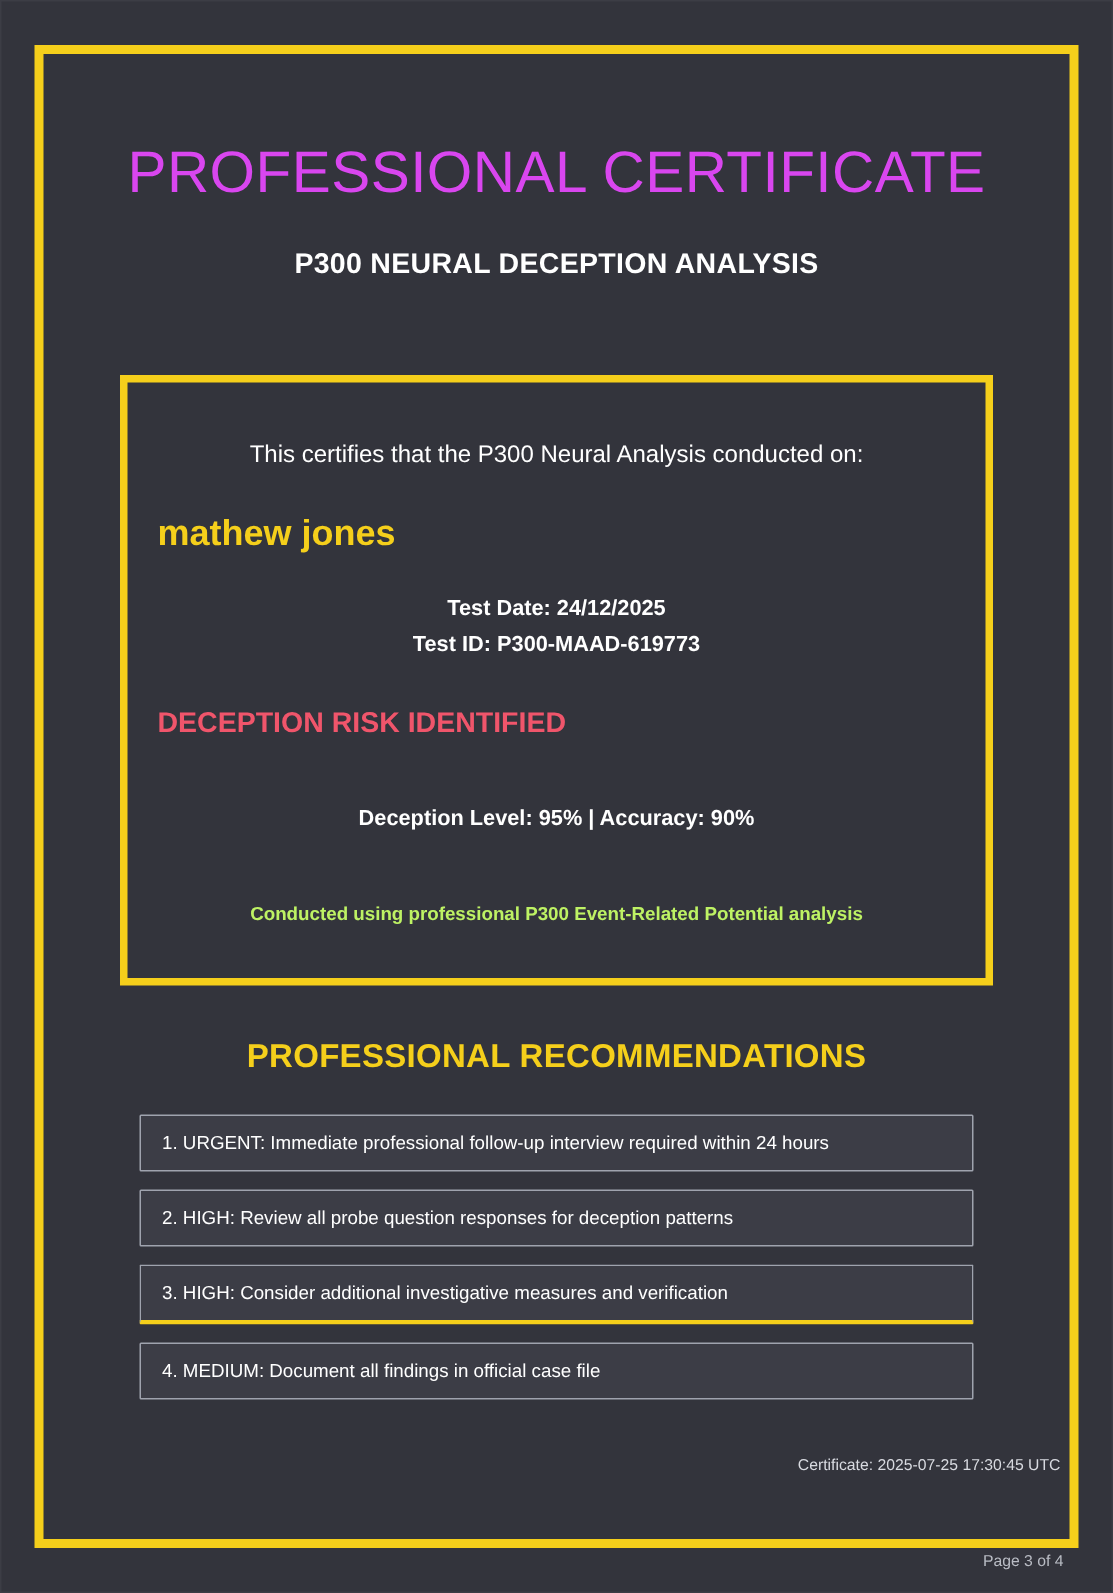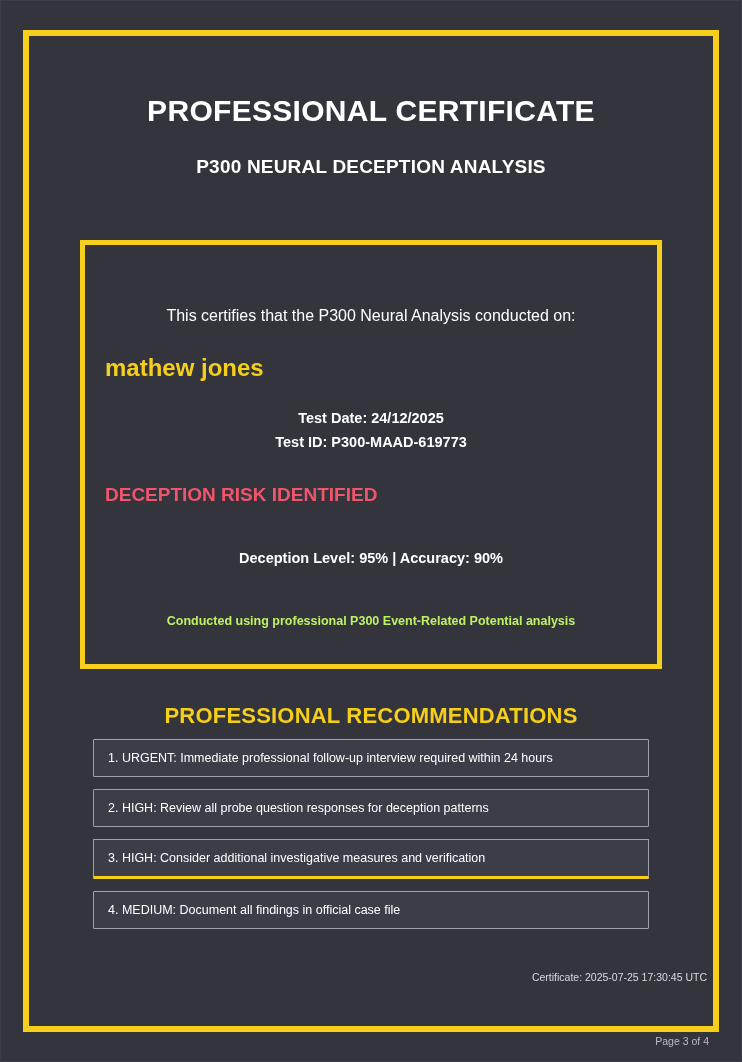--- a/index.html
+++ b/index.html
@@ -38,23 +38,23 @@
 
   .cert-inner {
     position: absolute;
     inset: 0;
     padding: 28px 36px;
     box-sizing: border-box;
   }
 
   .cert-title {
     text-align: center;
-    color: #ffffff;
-    font-size: 30px;
-    font-weight: bold;
+    color: #d946ef;
+    font-size: 39px;
+    font-weight: normal;
     letter-spacing: 0.3px;
     margin-top: 30px;
   }
 
   .cert-subtitle {
     text-align: center;
     color: #ffffff;
     font-size: 19px;
     font-weight: bold;
     margin-top: 28px;
@@ -68,21 +68,20 @@
     box-sizing: border-box;
     padding: 40px 20px 36px 20px;
     min-height: 390px;
     position: relative;
   }
 
   .certifies-line {
     text-align: center;
     font-size: 16px;
     color: #ffffff;
-    margin-top: 22px;
   }
 
   .subject-name {
     text-align: left;
     color: #f5cf1b;
     font-size: 24px;
     font-weight: bold;
     margin-top: 29px;
   }
 
@@ -124,21 +123,21 @@
   .recs-title {
     text-align: center;
     color: #f5cf1b;
     font-size: 22px;
     font-weight: bold;
     margin-top: 34px;
     letter-spacing: 0.2px;
   }
 
   .recs-list {
-    margin: 10px 28px 0 28px;
+    margin: 26px 28px 0 28px;
   }
 
   .rec-item {
     border: 1px solid #9fa3ae;
     background: #3c3d46;
     color: #ffffff;
     font-size: 12.5px;
     padding: 11px 14px;
     margin-bottom: 12px;
     box-sizing: border-box;

